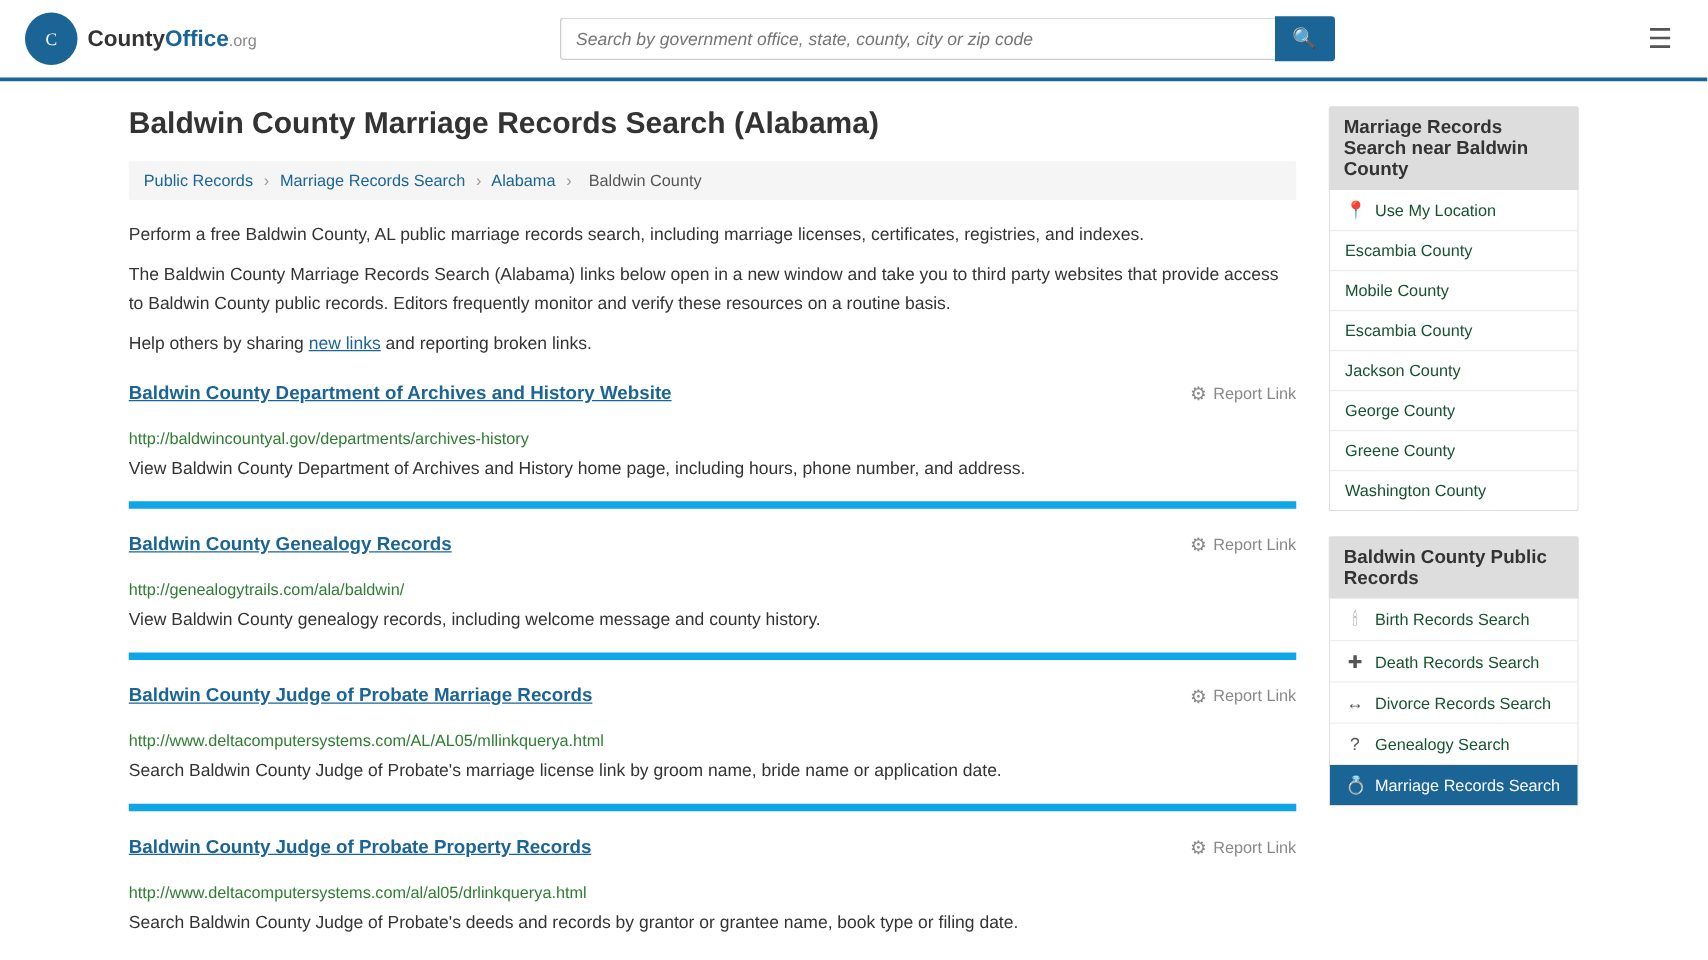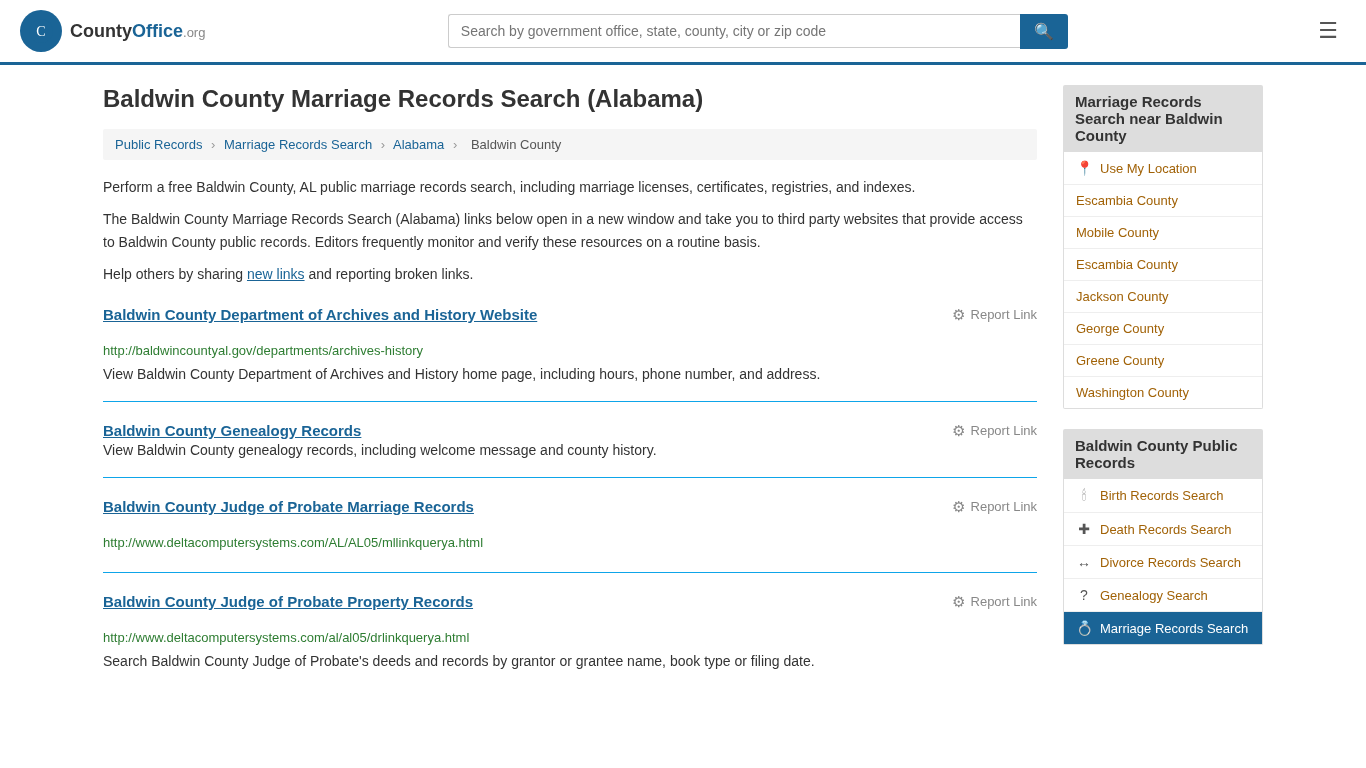--- a/index.html
+++ b/index.html
@@ -39,20 +39,21 @@
     }
     .search-input {
       flex: 1;
       padding: 8px 12px;
       border: 1px solid #ccc;
       border-right: none;
       border-radius: 3px 0 0 3px;
       font-size: 14px;
       color: #8b5cf6;
       outline: none;
+      font-style: italic;
     }
     .search-btn {
       background: #1a6496;
       color: white;
       border: none;
       padding: 8px 14px;
       border-radius: 0 3px 3px 0;
       cursor: pointer;
       font-size: 16px;
     }
@@ -118,21 +119,21 @@
     }
     .description a {
       color: #1a6496;
       text-decoration: underline;
     }
 
     
     .record-entry {
       margin: 20px 0;
       padding-bottom: 16px;
-      border-bottom: 1px solid #0ea5e9;
+      border-bottom: 6px solid #0ea5e9;
     }
     .record-entry:last-child {
       border-bottom: none;
     }
     .record-header {
       display: flex;
       justify-content: space-between;
       align-items: flex-start;
     }
     .record-title {
@@ -189,21 +190,21 @@
       border-bottom: 1px solid #eee;
       font-size: 13px;
       display: flex;
       align-items: center;
       gap: 8px;
     }
     .sidebar-list-item:last-child {
       border-bottom: none;
     }
     .sidebar-list-item a {
-      color: #a16207;
+      color: #14532d;
       text-decoration: none;
       cursor: pointer;
     }
     .sidebar-icon {
       color: #555;
       font-size: 14px;
       width: 16px;
       text-align: center;
     }
     .sidebar-item-active {
@@ -277,31 +278,33 @@
       <div class="record-desc">View Baldwin County Department of Archives and History home page, including hours, phone number, and address.</div>
     </div>
         <div class="record-entry">
       <div class="record-header">
         <a class="record-title" href="#">Baldwin County Genealogy Records</a>
         <div class="report-link">
           <span class="report-icon">⚙</span>
           <span>Report Link</span>
         </div>
       </div>
+      <div class="record-url">http://genealogytrails.com/ala/baldwin/</div>
       <div class="record-desc">View Baldwin County genealogy records, including welcome message and county history.</div>
     </div>
         <div class="record-entry">
       <div class="record-header">
         <a class="record-title" href="#">Baldwin County Judge of Probate Marriage Records</a>
         <div class="report-link">
           <span class="report-icon">⚙</span>
           <span>Report Link</span>
         </div>
       </div>
       <div class="record-url">http://www.deltacomputersystems.com/AL/AL05/mllinkquerya.html</div>
+      <div class="record-desc">Search Baldwin County Judge of Probate's marriage license link by groom name, bride name or application date.</div>
     </div>
         <div class="record-entry">
       <div class="record-header">
         <a class="record-title" href="#">Baldwin County Judge of Probate Property Records</a>
         <div class="report-link">
           <span class="report-icon">⚙</span>
           <span>Report Link</span>
         </div>
       </div>
       <div class="record-url">http://www.deltacomputersystems.com/al/al05/drlinkquerya.html</div>

